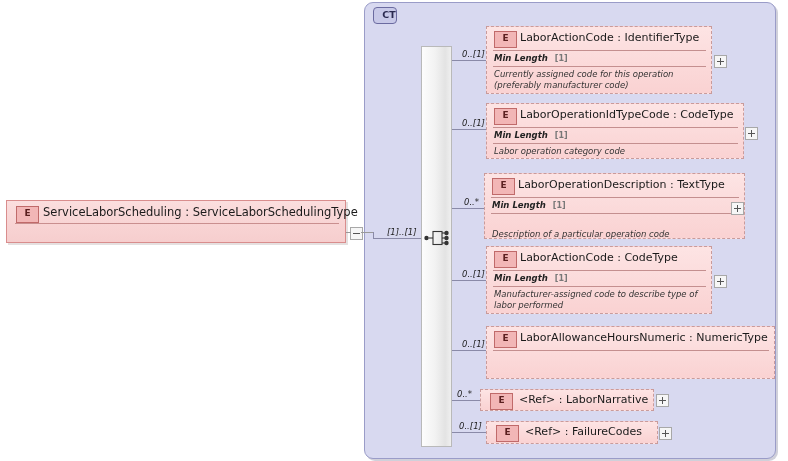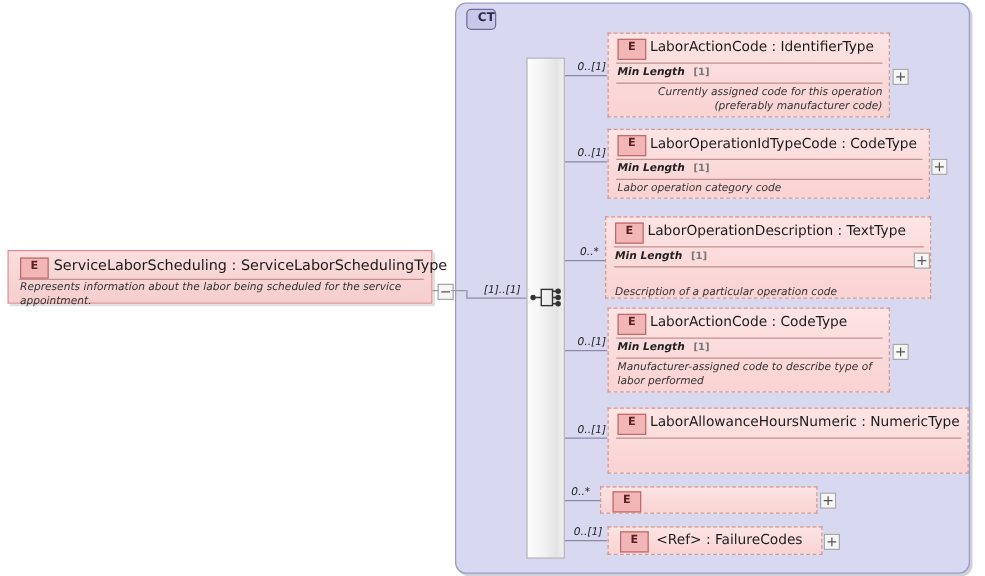--- a/index.html
+++ b/index.html
@@ -122,21 +122,20 @@
 
 <div id="canvas">
 
   <div class="abs ct-box"></div>
   <div class="ct-badge">CT</div>
 
   <div class="abs root-box">
     <span class="e-badge" style="left:9px;top:5px;">E</span>
     <div class="root-title">ServiceLaborScheduling : ServiceLaborSchedulingType</div>
     <div class="root-rule"></div>
-    <div class="root-doc">Represents information about the labor being scheduled for the service appointment.</div>
   </div>
 
   <div class="minus" style="left:350px;top:227px;"></div>
   <div class="hline grey" style="left:346px;top:232px;width:5px;"></div>
   <div class="hline grey" style="left:361px;top:232px;width:12px;"></div>
   <div class="vline" style="left:373px;top:232px;height:6px;"></div>
   <div class="hline" style="left:373px;top:238px;width:48px;"></div>
   <div class="occ" style="left:387px;top:227px;">[1]..[1]</div>
 
   <div class="abs seq-bar"></div>
@@ -155,21 +154,21 @@
   </div>
 
   <div class="hline" style="left:452px;top:60px;width:34px;"></div>
   <div class="occ" style="left:462px;top:49px;">0..[1]</div>
   <div class="abs el" style="left:486px;top:26px;width:226px;height:68px;">
     <span class="e-badge">E</span>
     <div class="el-title">LaborActionCode : IdentifierType</div>
     <div class="rule" style="left:6px;top:23px;width:213px;"></div>
     <div class="minlen" style="left:7px;top:26px;"><span>Min Length</span><span class="card">[1]</span></div>
     <div class="rule" style="left:6px;top:39px;width:213px;"></div>
-    <div class="doc" style="left:7px;top:42px;width:212px;text-align:right;">Currently assigned code for this operation (preferably manufacturer code)</div>
+    <div class="doc" style="left:7px;top:42px;width:212px;">Currently assigned code for this operation (preferably manufacturer code)</div>
   </div>
   <div class="plus" style="left:714px;top:55px;"></div>
 
   <div class="hline" style="left:452px;top:129px;width:34px;"></div>
   <div class="occ" style="left:462px;top:118px;">0..[1]</div>
   <div class="abs el" style="left:486px;top:103px;width:258px;height:56px;">
     <span class="e-badge">E</span>
     <div class="el-title">LaborOperationIdTypeCode : CodeType</div>
     <div class="rule" style="left:6px;top:23px;width:245px;"></div>
     <div class="minlen" style="left:7px;top:26px;"><span>Min Length</span><span class="card">[1]</span></div>
@@ -207,20 +206,21 @@
   <div class="abs el" style="left:486px;top:326px;width:289px;height:53px;">
     <span class="e-badge">E</span>
     <div class="el-title">LaborAllowanceHoursNumeric : NumericType</div>
     <div class="rule" style="left:6px;top:23px;width:276px;"></div>
   </div>
 
   <div class="hline" style="left:452px;top:400px;width:28px;"></div>
   <div class="occ" style="left:457px;top:389px;">0..*</div>
   <div class="abs el el-ref" style="left:480px;top:389px;width:174px;height:22px;">
     <span class="e-badge">E</span>
+    <div class="el-title">&lt;Ref&gt;        : LaborNarrative</div>
   </div>
   <div class="plus" style="left:656px;top:394px;"></div>
 
   <div class="hline" style="left:452px;top:432px;width:34px;"></div>
   <div class="occ" style="left:459px;top:421px;">0..[1]</div>
   <div class="abs el el-ref" style="left:486px;top:421px;width:172px;height:23px;">
     <span class="e-badge">E</span>
     <div class="el-title">&lt;Ref&gt;        : FailureCodes</div>
   </div>
   <div class="plus" style="left:659px;top:427px;"></div>

